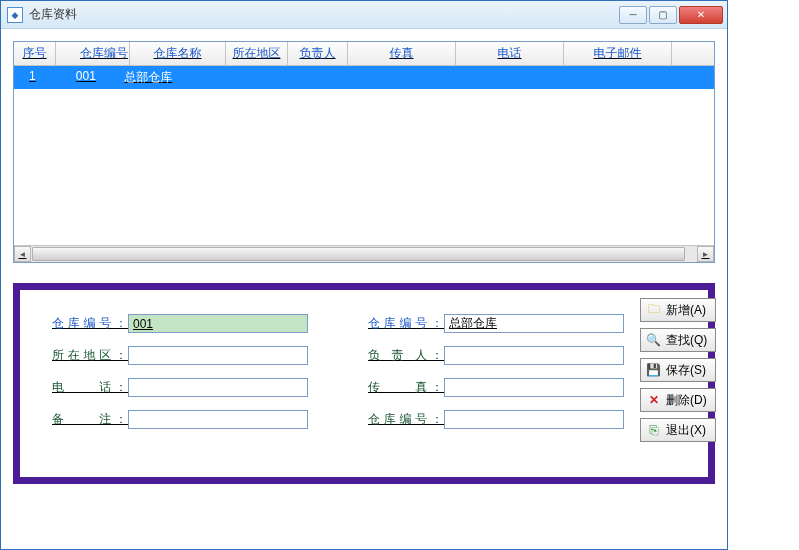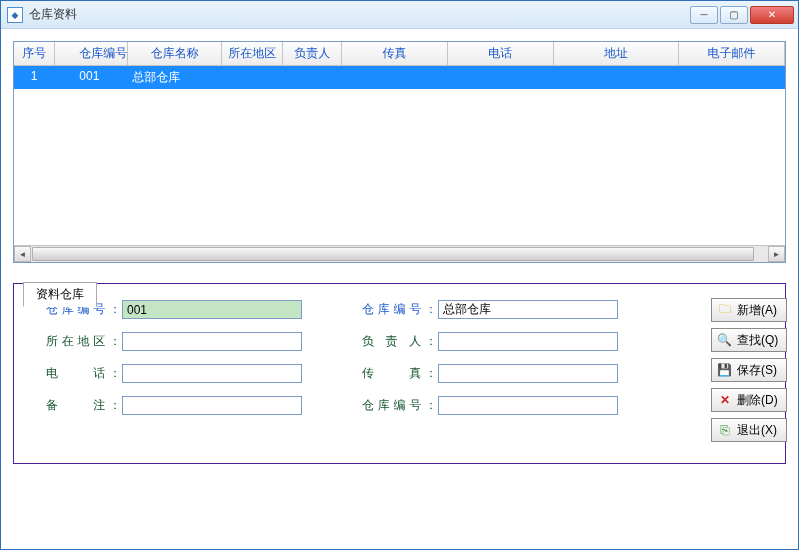--- a/index.html
+++ b/index.html
@@ -5,21 +5,21 @@
 * { box-sizing: border-box; margin: 0; padding: 0; }
 body {
   font-family: "Microsoft YaHei", SimSun, Arial, sans-serif;
   font-size: 12px;
   background: #fff;
   width: 799px;
   height: 550px;
   overflow: hidden;
 }
 .window {
-  width: 799px;
+  width: 728px;
   height: 550px;
   border: 1px solid #2e6fb7;
   background: #fff;
   display: flex;
   flex-direction: column;
 }
 .titlebar {
   height: 28px;
   background: linear-gradient(#eaf3fb, #d7e8f7);
   border-bottom: 1px solid #bcd4ea;
@@ -50,20 +50,21 @@
   width: 44px;
   background: linear-gradient(#f08080,#d04030);
   border-color: #b43828;
   color: #fff;
 }
 .content {
   flex: 1;
   padding: 12px;
   display: flex;
   flex-direction: column;
+  text-decoration: underline;
 }
 .grid-wrap {
   border: 1px solid #7a9cc6;
   height: 222px;
   display: flex;
   flex-direction: column;
   background: #fff;
 }
 .grid-head {
   display: flex;
@@ -127,23 +128,23 @@
   position: absolute;
   top: -1px; left: 10px;
   background: #fff;
   border: 1px solid #a9a9a9;
   border-bottom: 1px solid #fff;
   padding: 3px 12px;
   font-size: 12px;
   z-index: 2;
 }
 .tab-panel {
-  border: 1px solid #4c1d95;
+  border: 7px solid #4c1d95;
   margin-top: 20px;
-  padding: 16px 20px 48px 32px;
+  padding: 24px 20px 48px 32px;
   display: flex;
   gap: 60px;
 }
 .form-col { display: flex; flex-direction: column; gap: 13px; }
 .frow { display: flex; align-items: center; }
 .flabel {
   width: 76px;
   color: #14532d;
   font-size: 12px;
   letter-spacing: 1px;
@@ -203,21 +204,20 @@
   <div class="content">
     <div class="grid-wrap">
       <div class="grid-head">
         <div class="gh col-idx">序号</div>
         <div class="gh col-code">仓库编号</div>
         <div class="gh col-name">仓库名称</div>
         <div class="gh col-region">所在地区</div>
         <div class="gh col-person">负责人</div>
         <div class="gh col-fax">传真</div>
         <div class="gh col-phone">电话</div>
-        <div class="gh col-addr">地址</div>
         <div class="gh col-email">电子邮件</div>
       </div>
       <div class="grid-body">
         <div class="grow">
           <div class="gc col-idx">1</div>
           <div class="gc col-code">001</div>
           <div class="gc col-name">总部仓库</div>
           <div class="gc col-region"></div>
           <div class="gc col-person"></div>
           <div class="gc col-phone"></div>
@@ -230,21 +230,20 @@
         <div class="hs-btn">◄</div>
         <div class="hs-track">
           <div class="hs-thumb"></div>
         </div>
         <div class="hs-btn">►</div>
       </div>
     </div>
 
     <div class="lower">
       <div class="tabs">
-        <div class="tab-label">资料仓库</div>
         <div class="tab-panel">
           <div class="form-col">
             <div class="frow">
               <div class="flabel hl">仓库编号：</div>
               <input class="finput active" value="001" style="">
             </div>
             <div class="frow">
               <div class="flabel">所在地区：</div>
               <input class="finput" value="" style="">
             </div>

